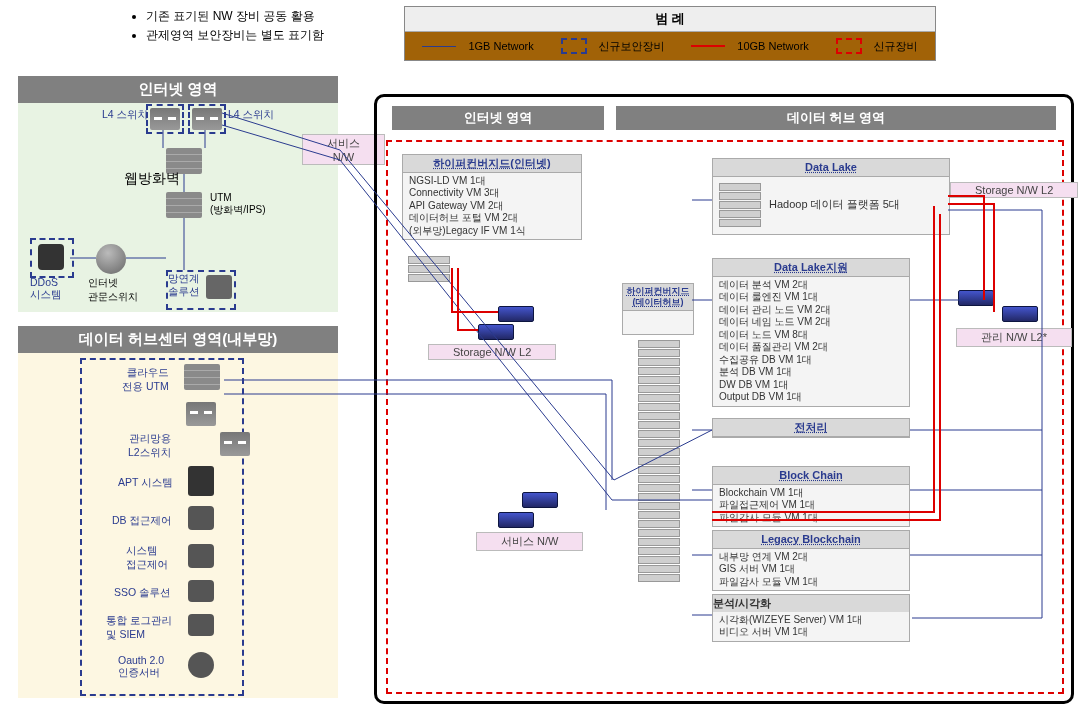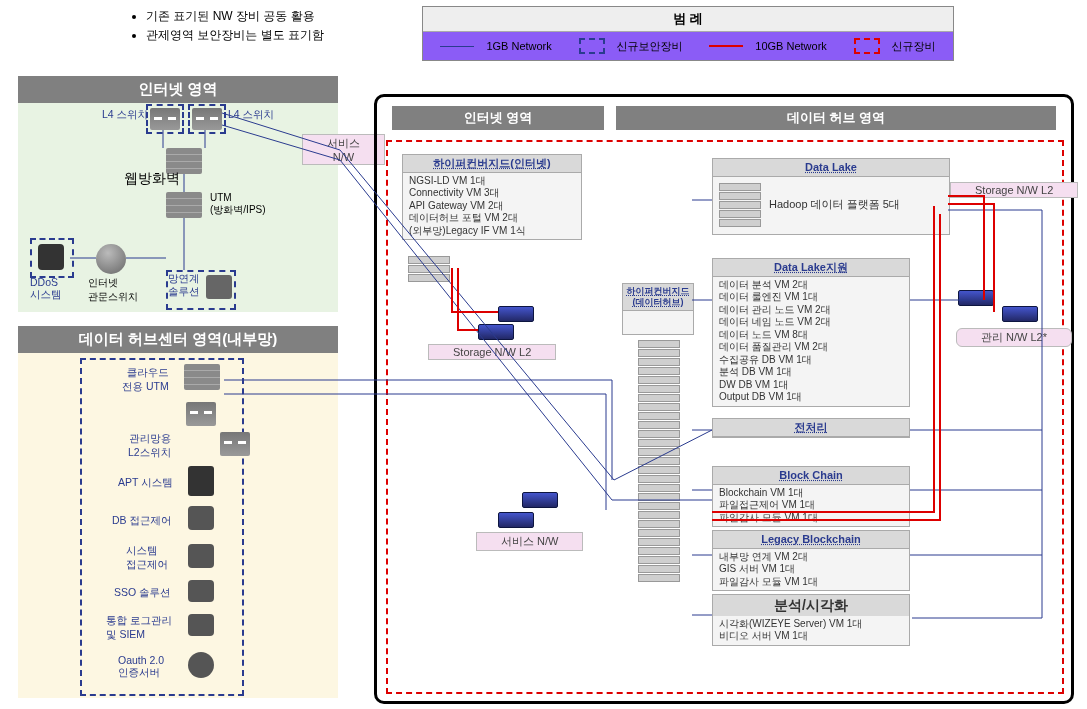--- a/index.html
+++ b/index.html
@@ -28,22 +28,21 @@
     padding: 3px 0;
     font-size: 13px;
   }
   .bullet { font-size: 12px; }
   .bullet li { margin-bottom: 2px; }
   .bullet ul { margin: 0; padding-left: 18px; }
 
   
   .legend {
     border: 1px solid #888;
-    background: #8b5cf6;
-    margin-left: 18px;
+    background: #a16207;
   }
   .legend-title {
     text-align: center;
     font-size: 13px;
     font-weight: bold;
     border-bottom: 1px solid #aaa;
     padding: 3px 0;
     background: #eee;
   }
   .legend-body {
@@ -115,21 +114,21 @@
     border-radius:2px;
     border:1px solid #0d1540;
   }
   .gray-head {
     background:#d9d9d9; color:#2a3b8f; font-weight:bold;
     font-size:11px; text-align:center; padding:1px 14px;
     text-decoration: underline dotted;
   }
   .gray-head-dark {
     background:#d9d9d9; color:#333; font-weight:bold;
-    font-size:14px; text-align:center; padding:1px 0;
+    font-size:11px; text-align:left; padding:1px 0;
   }
   .subzone {
     border:1px solid #aaa; background:#f4f4f4; font-size:9.5px; line-height:1.35;
   }
   .subzone .gray-head { border-bottom:1px solid #aaa; }
   .subzone .content { padding:2px 6px; }
 
 </style>
 </head>
 <body>
@@ -398,21 +397,21 @@
   <div class="gray-head-dark">분석/시각화</div>
   <div class="content lbl-dark">
     <div>시각화(WIZEYE Server) VM 1대</div>
     <div>비디오 서버 VM 1대</div>
   </div>
 </div>
 
 
 <div class="abs dev" style="left:958px; top:290px;"></div>
 <div class="abs dev" style="left:1002px; top:306px;"></div>
-<div class="abs tag" style="left:956px; top:328px;border-radius:6px;">관리 N/W L2*</div>
+<div class="abs tag" style="left:956px; top:328px;">관리 N/W L2*</div>
 
 
 <svg class="abs" width="1087" height="709" style="left:0;top:0;pointer-events:none;">
 
   <g stroke="#2a3b8f" stroke-width="1" fill="none">
     <line x1="163" y1="130" x2="163" y2="148"></line>
     <line x1="205" y1="130" x2="205" y2="148"></line>
     <line x1="184" y1="174" x2="184" y2="192"></line>
     <line x1="184" y1="218" x2="184" y2="270"></line>
     <line x1="70" y1="258" x2="96" y2="258"></line>

